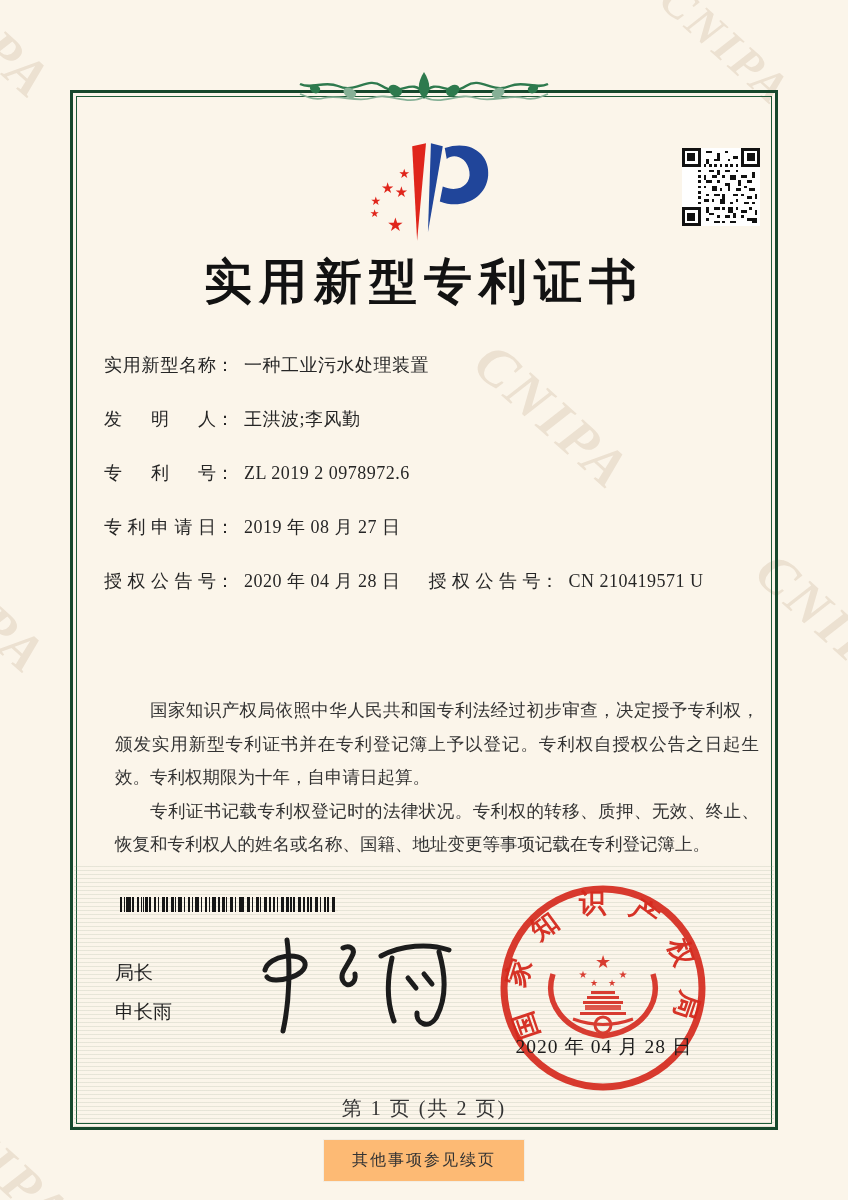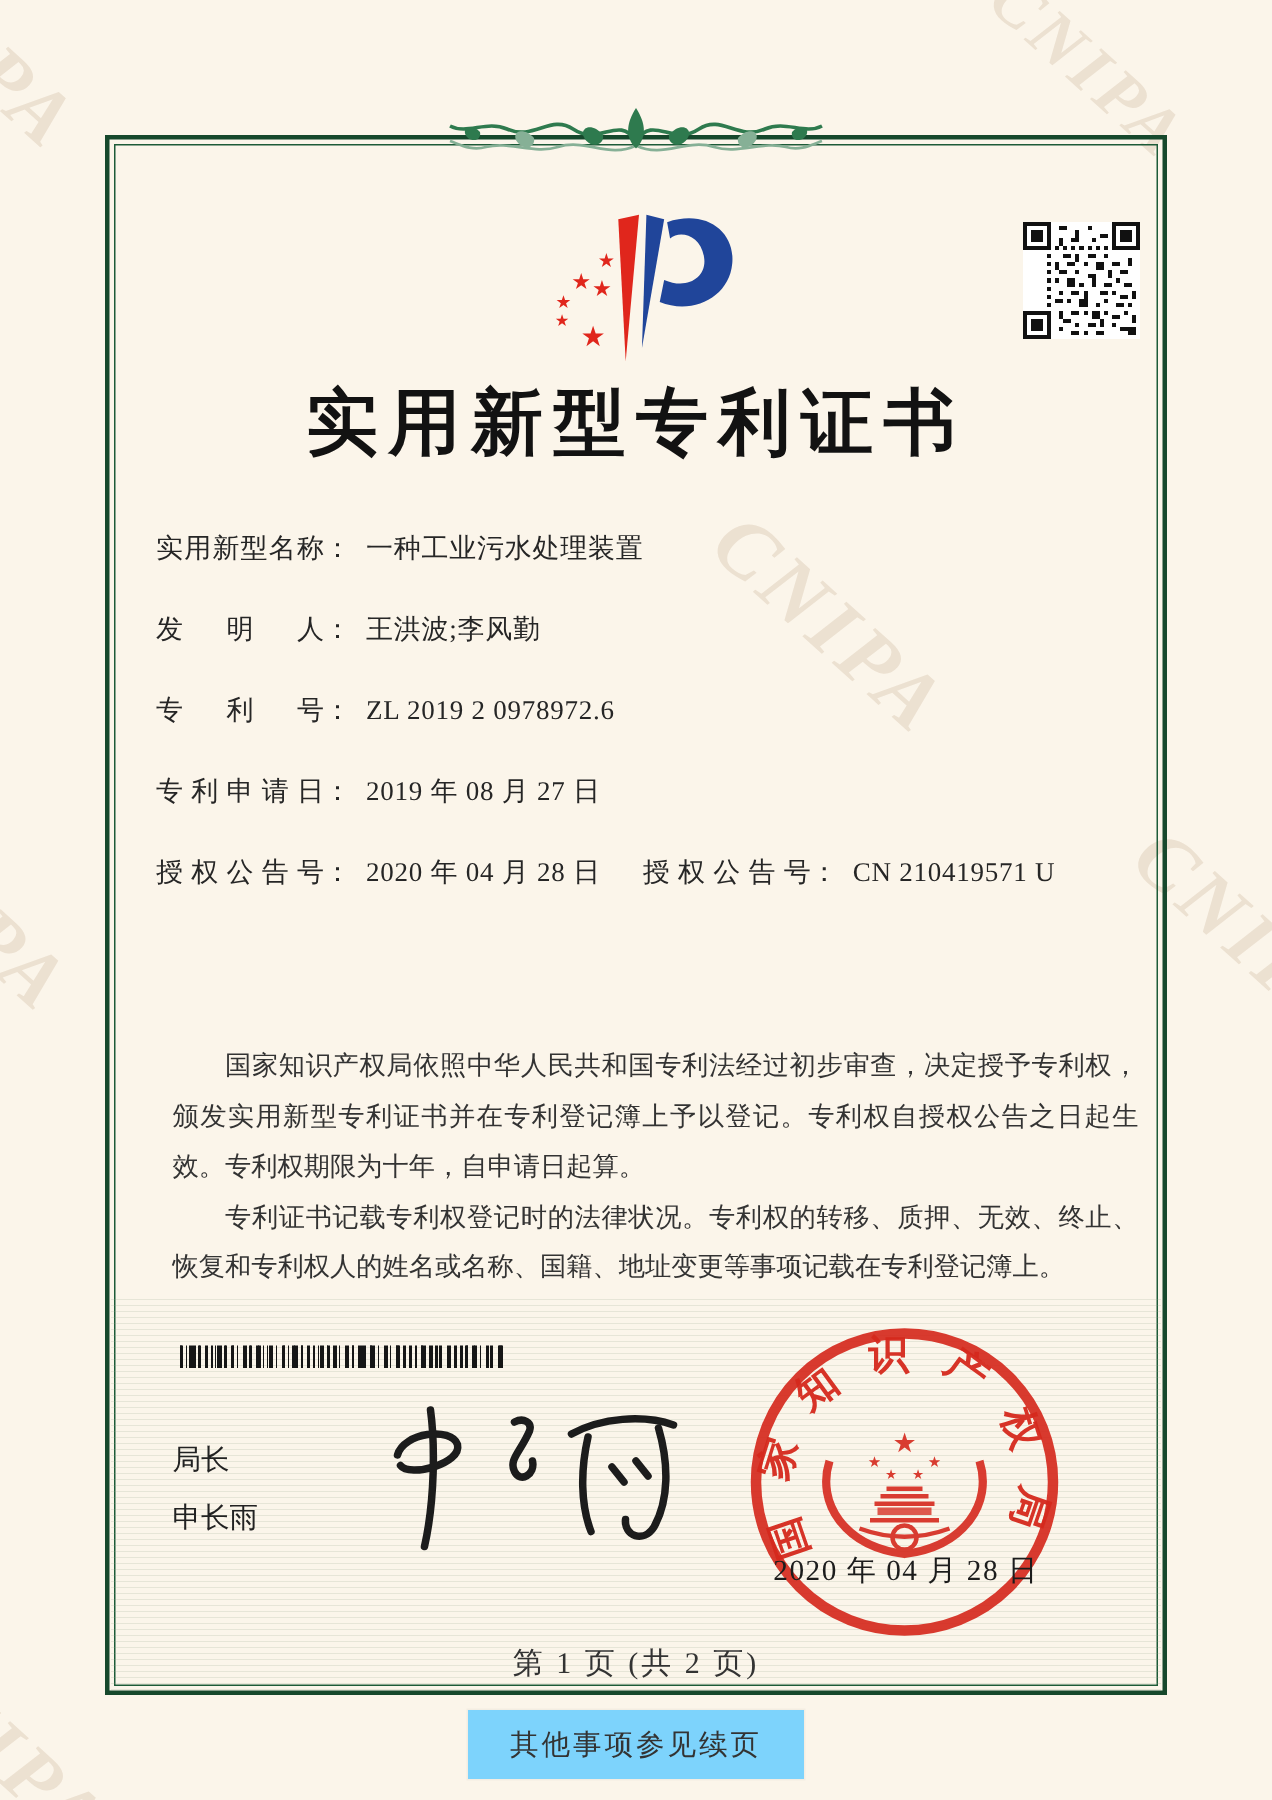--- a/index.html
+++ b/index.html
@@ -84,21 +84,21 @@
   .seal-date{
     position:absolute;left:499px;top:1033px;width:210px;text-align:center;
     font-size:19.5px;letter-spacing:1px;color:#1c1c1c;z-index:5;
   }
   .page-no{
     position:absolute;left:0;right:0;top:1095px;text-align:center;
     font-size:20px;letter-spacing:2px;color:#333;
   }
   .note-box{
     position:absolute;left:50%;top:1140px;transform:translateX(-50%);
-    background:#7dd3fc;padding:10px 28px;font-size:19px;letter-spacing:2px;
+    background:#fdba74;padding:10px 28px;font-size:16px;letter-spacing:2px;
     color:#333;box-shadow:0 0 0 1px rgba(0,0,0,0.03);
   }
 </style>
 </head>
 <body>
 
 <div class="page">
 
   <div class="wm wm1">CNIPA</div>
   <div class="wm wm2">CNIPA</div>

